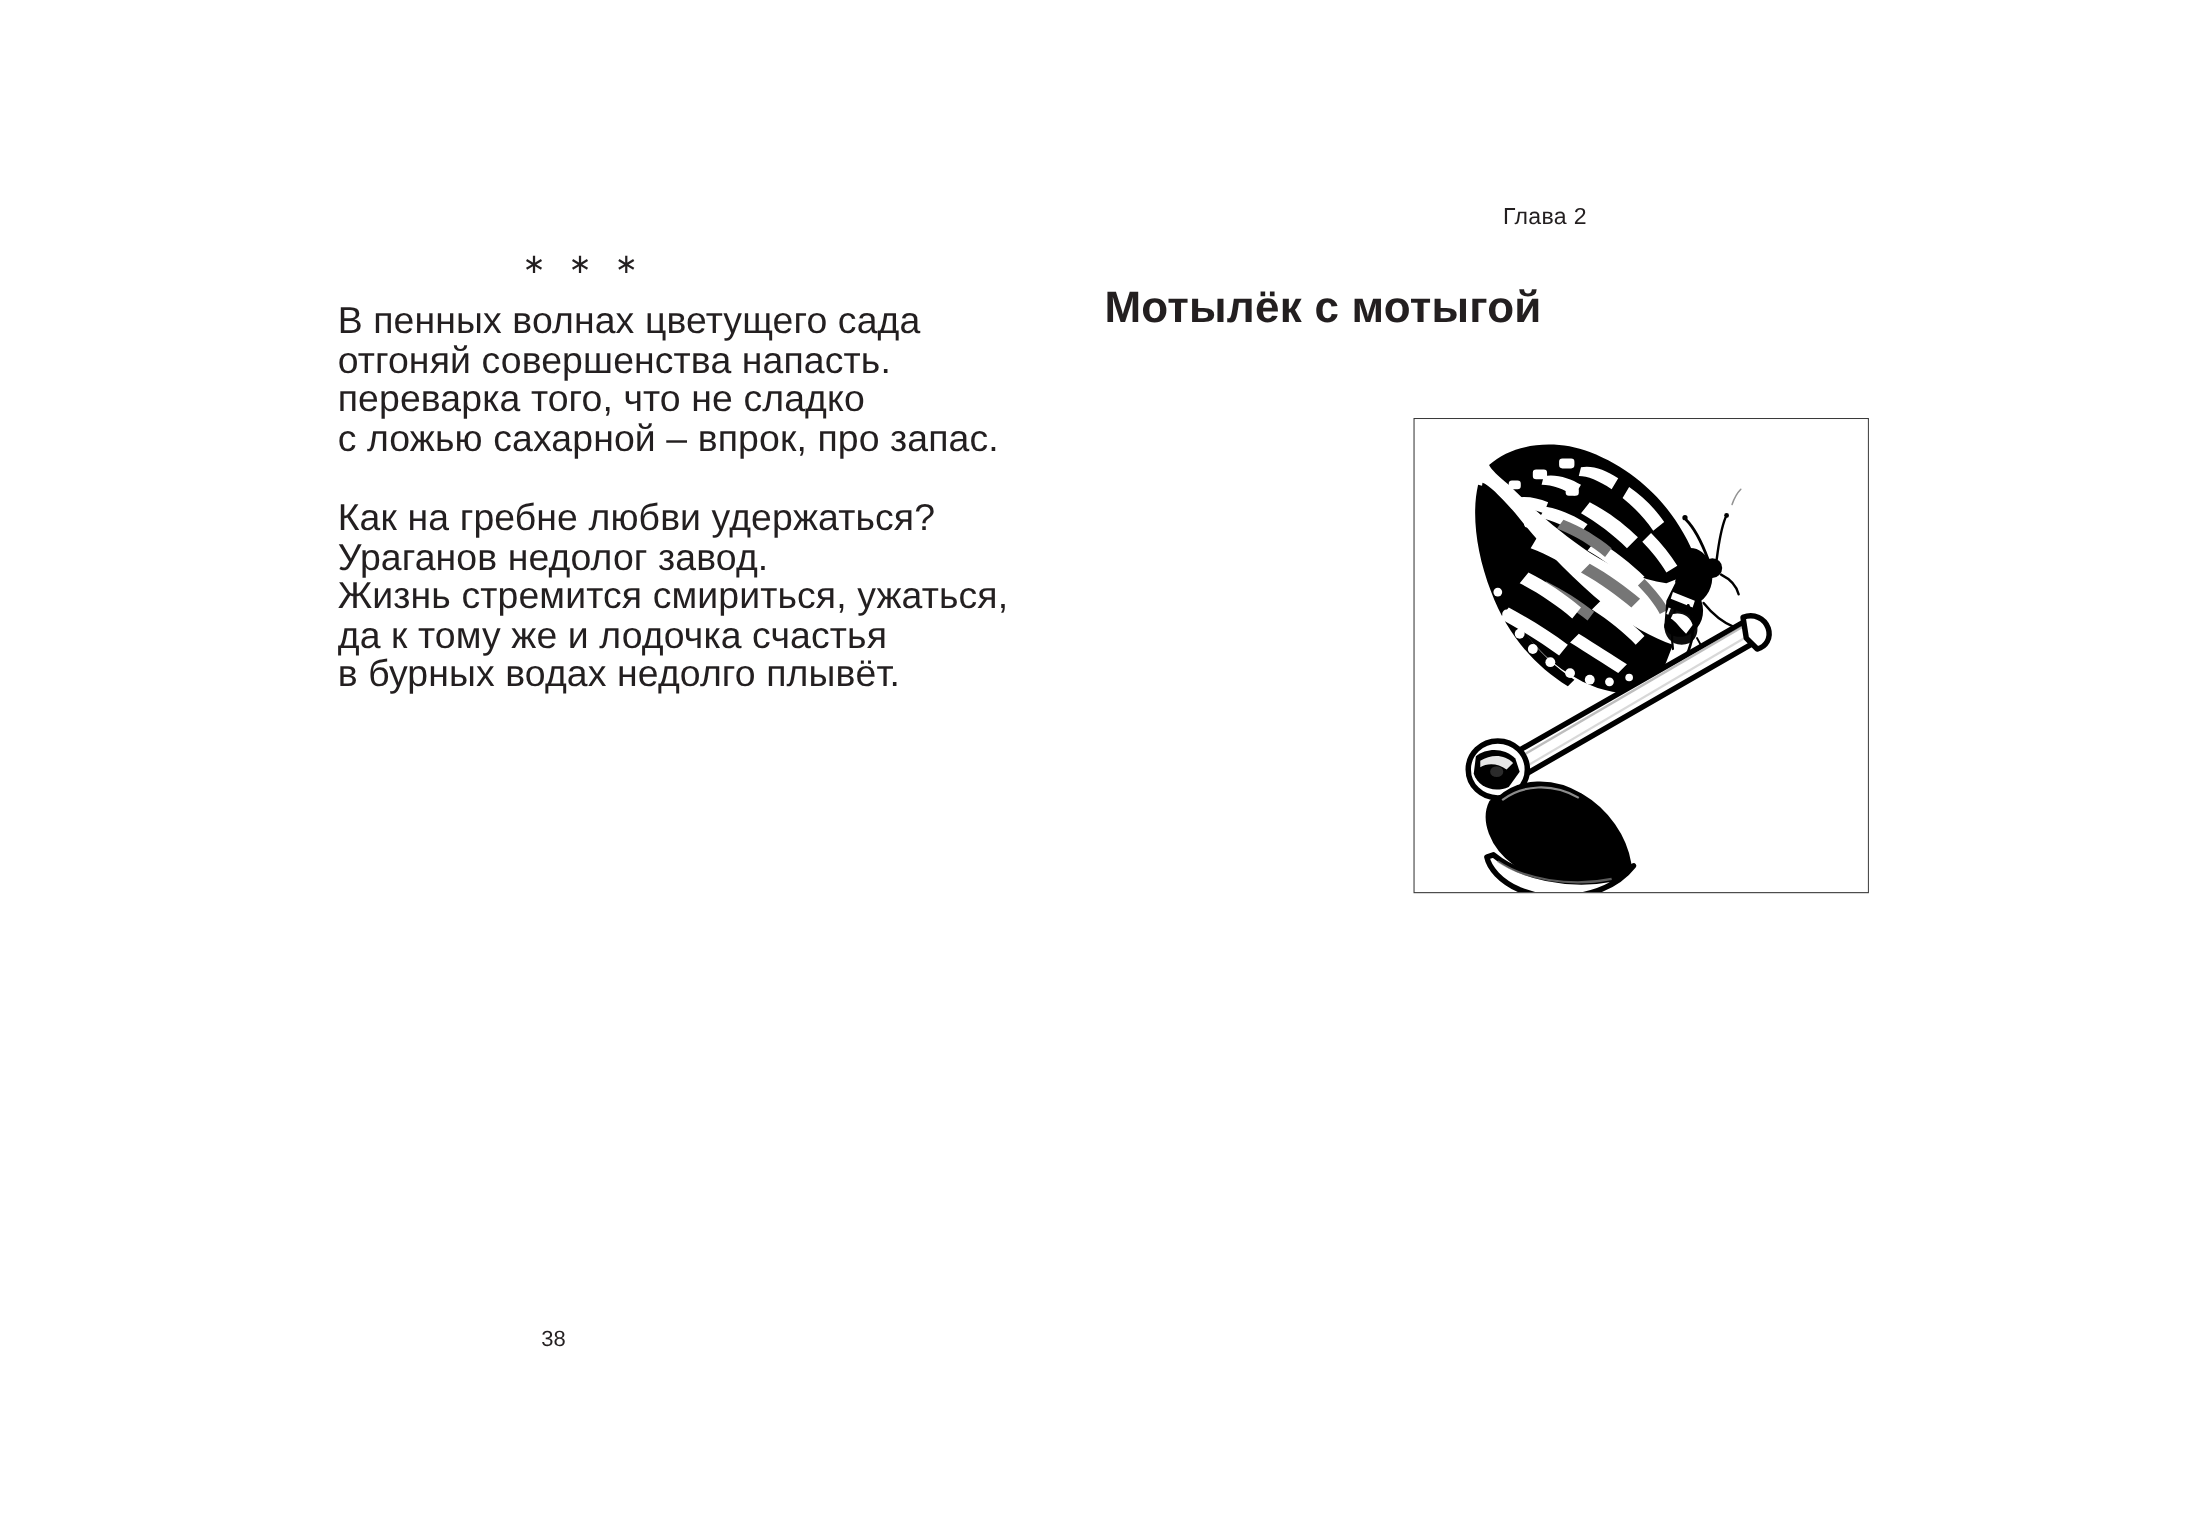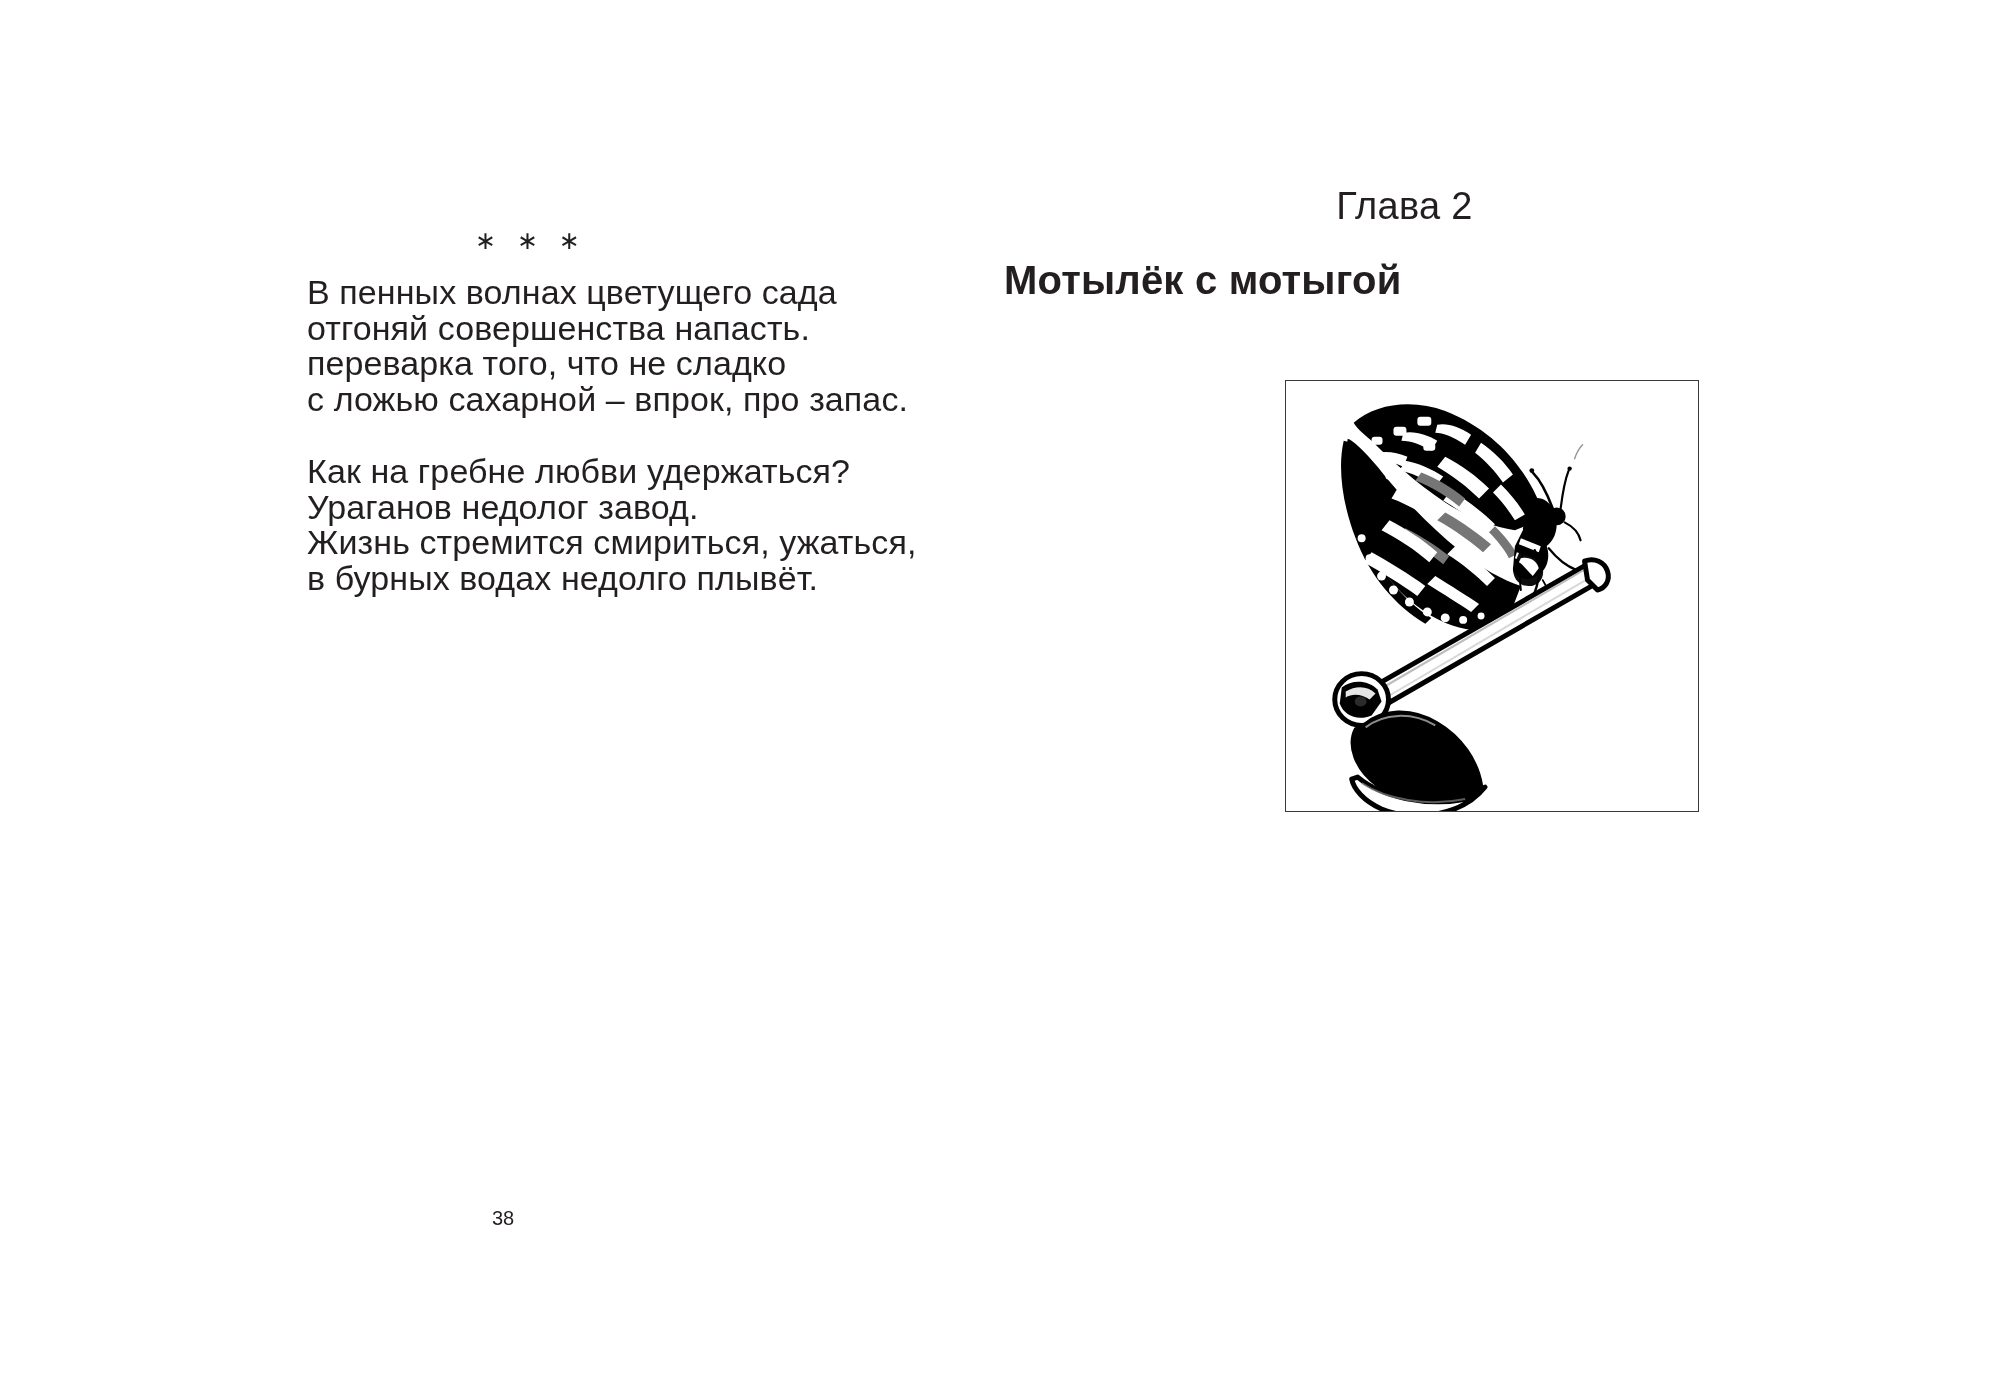--- a/index.html
+++ b/index.html
@@ -78,21 +78,21 @@
     width: 1005px;
     height: 1386px;
   }
 
   .chapter-label {
     position: absolute;
     left: 0;
     right: 0;
     top: 187px;
     text-align: center;
-    font-size: 38px;
+    font-size: 21px;
     line-height: 1;
     color: #231f20;
     letter-spacing: 0.3px;
     padding-right: 204px;
   }
 
   .chapter-title {
     position: absolute;
     left: 0;
     right: 0;
@@ -139,20 +139,21 @@
         <div class="poem-line">В пенных волнах цветущего сада</div>
         <div class="poem-line">отгоняй совершенства напасть.</div>
         <div class="poem-line">переварка того, что не сладко</div>
         <div class="poem-line">с ложью сахарной – впрок, про запас.</div>
       </div>
 
       <div class="stanza">
         <div class="poem-line">Как на гребне любви удержаться?</div>
         <div class="poem-line">Ураганов недолог завод.</div>
         <div class="poem-line">Жизнь стремится смириться, ужаться,</div>
+        <div class="poem-line">да к тому же и лодочка счастья</div>
         <div class="poem-line">в бурных водах недолго плывёт.</div>
       </div>
 
     </div>
 
     <div class="page-number">38</div>
   </div>
 
   <div class="page-right">
 

